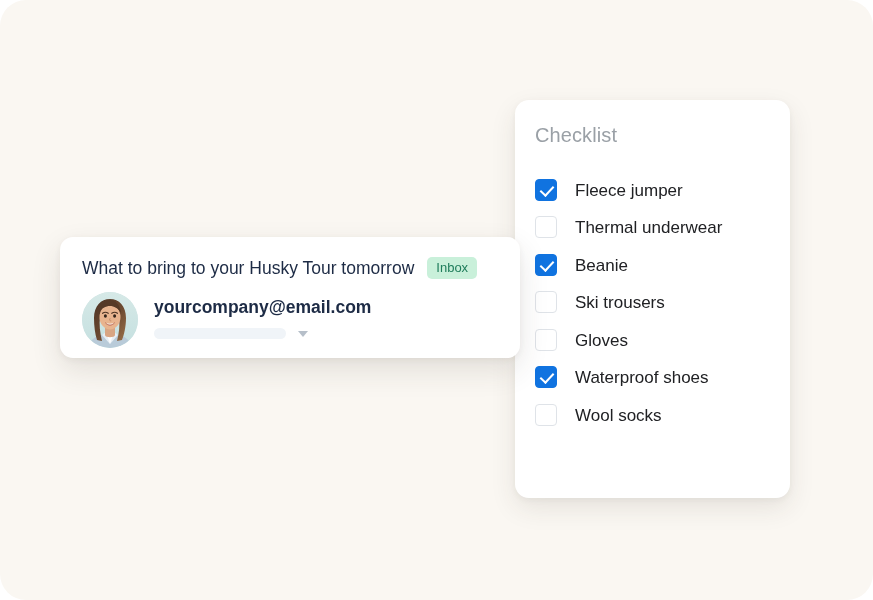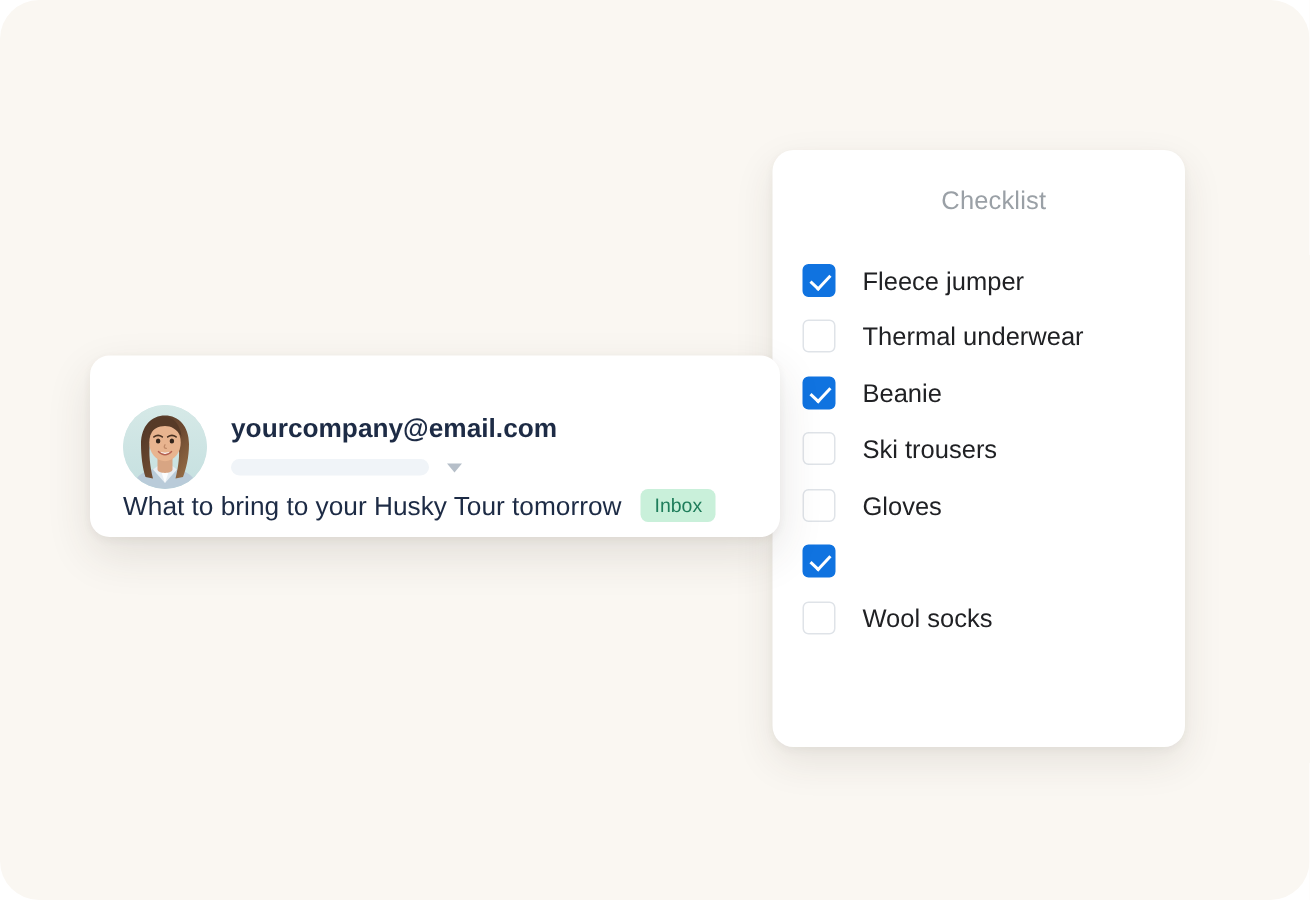--- a/index.html
+++ b/index.html
@@ -31,25 +31,24 @@
     height: 398px;
     background: #ffffff;
     border-radius: 14px;
     box-shadow: 0 10px 26px rgba(60, 50, 40, 0.10),
                 0 2px 6px rgba(60, 50, 40, 0.05);
     padding: 24px 0 0 0;
     z-index: 1;
   }
 
   #checklist-title {
-    font-size: 17px;
+    font-size: 20px;
     color: #9aa0a6;
     letter-spacing: 0.1px;
     margin: 0 0 16px 20px;
-    text-align: center;
   }
 
   .check-row {
     display: flex;
     align-items: flex-end;
     height: 37.5px;
     padding-left: 20px;
   }
 
   .checkbox {
@@ -206,31 +205,37 @@
       </div>
 
 
       <div class="check-row">
         <span class="checkbox"></span>
         <span class="check-label">Gloves</span>
       </div>
 
       <div class="check-row">
         <span class="checkbox checked"></span>
+        <span class="check-label">Waterproof shoes</span>
       </div>
 
       <div class="check-row">
         <span class="checkbox"></span>
         <span class="check-label">Wool socks</span>
       </div>
 
     </div>
   </div>
 
   <div id="email-card">
+
+    <div id="subject-row">
+      <div id="email-subject">What to bring to your Husky Tour tomorrow</div>
+      <div id="inbox-badge">Inbox</div>
+    </div>
 
     <div id="sender-row">
 
       <div id="avatar">
         <svg viewBox="0 0 56 56" xmlns="http://www.w3.org/2000/svg" aria-hidden="true">
           <defs>
             <clipPath id="avclip">
                 <circle cx="28" cy="28" r="28"></circle>
               </clipPath>
             <linearGradient id="bg" x1="0" y1="0" x2="0" y2="1">
@@ -274,20 +279,15 @@
 
       <div id="sender-block">
         <div id="sender-email">yourcompany@email.com</div>
         <div id="meta-row">
           <div id="meta-placeholder"></div>
           <div id="meta-caret"></div>
         </div>
       </div>
 
     </div>
-
-    <div id="subject-row">
-      <div id="email-subject">What to bring to your Husky Tour tomorrow</div>
-      <div id="inbox-badge">Inbox</div>
-    </div>
   </div>
 
 </div>
 
 </body></html>

